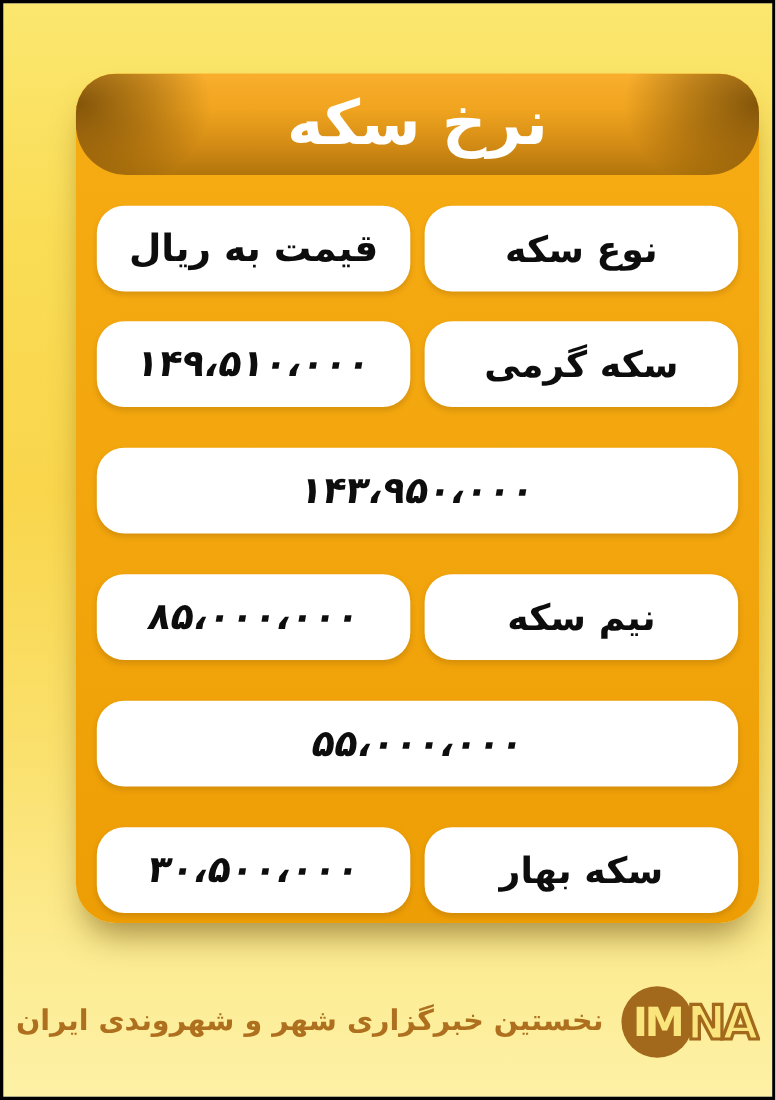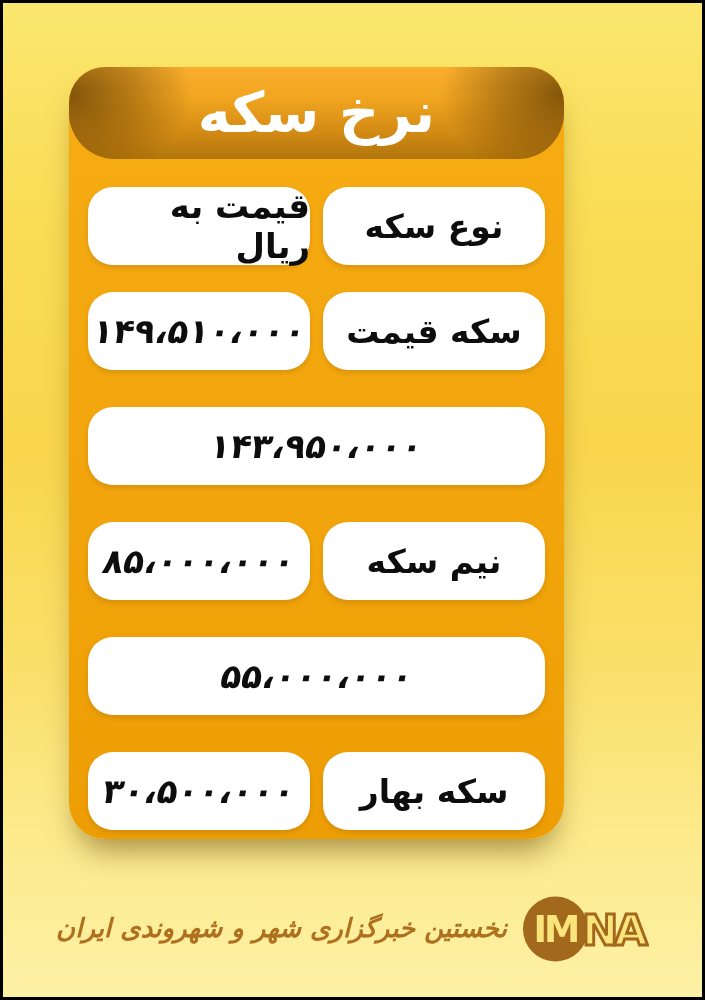--- a/index.html
+++ b/index.html
@@ -12,21 +12,21 @@
     border:3px solid #000;
     overflow:hidden;
     background:
       linear-gradient(180deg, #FBE76F 0%, #FADC55 22%, #F9D64C 45%,
                       #FAE06C 68%, #FCEA8C 84%, #FDF1A6 100%);
   }
 
   
   .card {
     position:absolute; left:66px; top:64px;
-    width:495px; height:772px;
+    width:621px; height:772px;
     border-radius:36px;
     background:linear-gradient(180deg,#F7AC14 0%,#F2A50C 55%,#EE9E05 100%);
     box-shadow:0 20px 30px -10px rgba(92,62,8,0.55);
   }
 
   
   .banner {
     position:absolute; top:0; left:0; right:0; height:92px;
     border-radius:36px 36px 46px 46px;
     background:linear-gradient(180deg,#F9AE2D 0%,#F0A41F 35%,#D18A14 72%,#B1750C 100%);
@@ -64,21 +64,21 @@
   .header-row .pill { height:57px; font-size:29px; font-weight:bold; }
   .row .pill.type  { height:78px; font-size:33px; font-weight:bold; white-space:nowrap; }
   .row .pill.price { height:78px; font-size:34px; font-weight:bold; }
   .num { display:inline-block; transform:skewX(-10deg); direction:rtl; }
 
   
   .footer {
     position:absolute; left:0; right:0; bottom:22px; height:92px;
     display:flex; align-items:center; justify-content:center; gap:14px;
   }
-  .footer-text { text-align:right; color:#AE701E;font-style:italic; }
+  .footer-text { text-align:right; color:#AE701E; }
   .footer-text .fa {
     direction:rtl; font-size:26px; font-weight:bold; line-height:1.35;
   }
   .footer-text .en {
     font-size:28px; font-weight:bold; letter-spacing:-1px; word-spacing:-4px;
     line-height:1.15;
   }
   .logo { width:128px; height:72px; flex:0 0 auto; }
 </style>
 </head>
@@ -95,21 +95,21 @@
     </div>
 
     <div class="rows">
 
       <div class="row header-row">
         <div class="pill header type">نوع سکه</div>
         <div class="pill header price">قیمت به ریال</div>
       </div>
 
       <div class="row">
-        <div class="pill type">سکه قیمت</div>
+        <div class="pill type">سکه گرمی</div>
         <div class="pill price">
             <span class="num">۱۴۹،۵۱۰،۰۰۰</span>
           </div>
       </div>
 
       <div class="row">
         <div class="pill price">
             <span class="num">۱۴۳،۹۵۰،۰۰۰</span>
           </div>
       </div>

